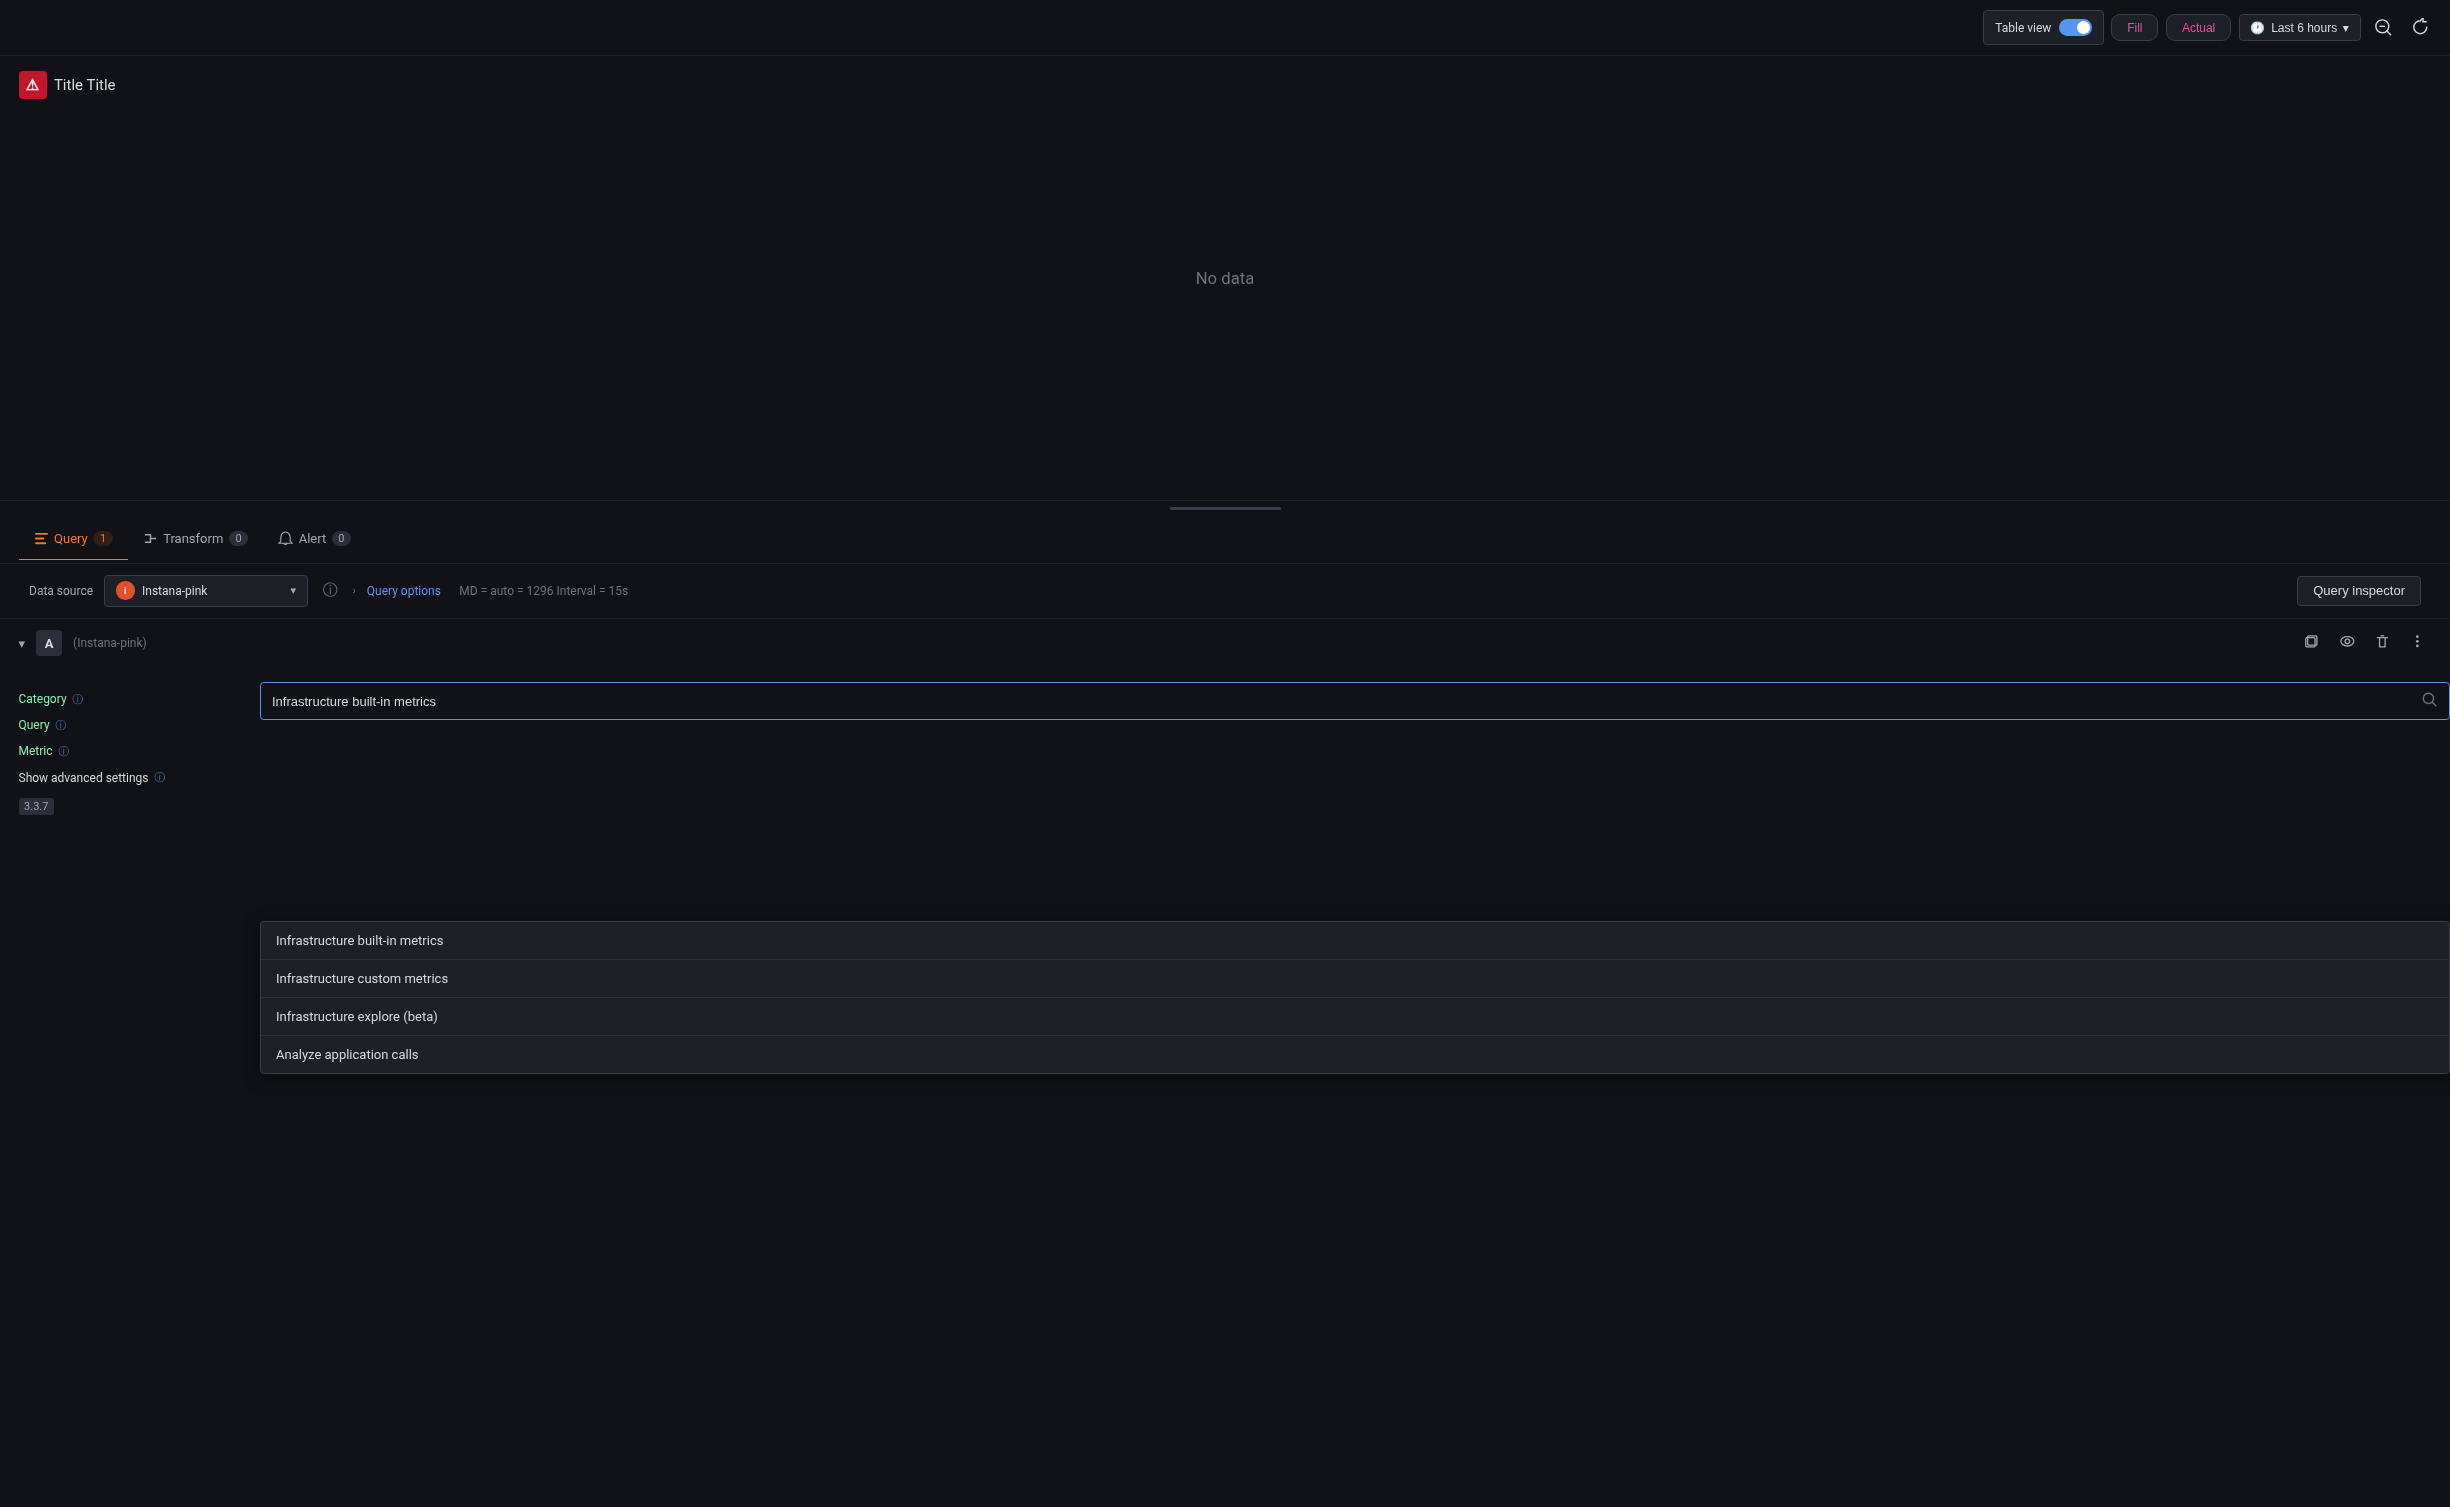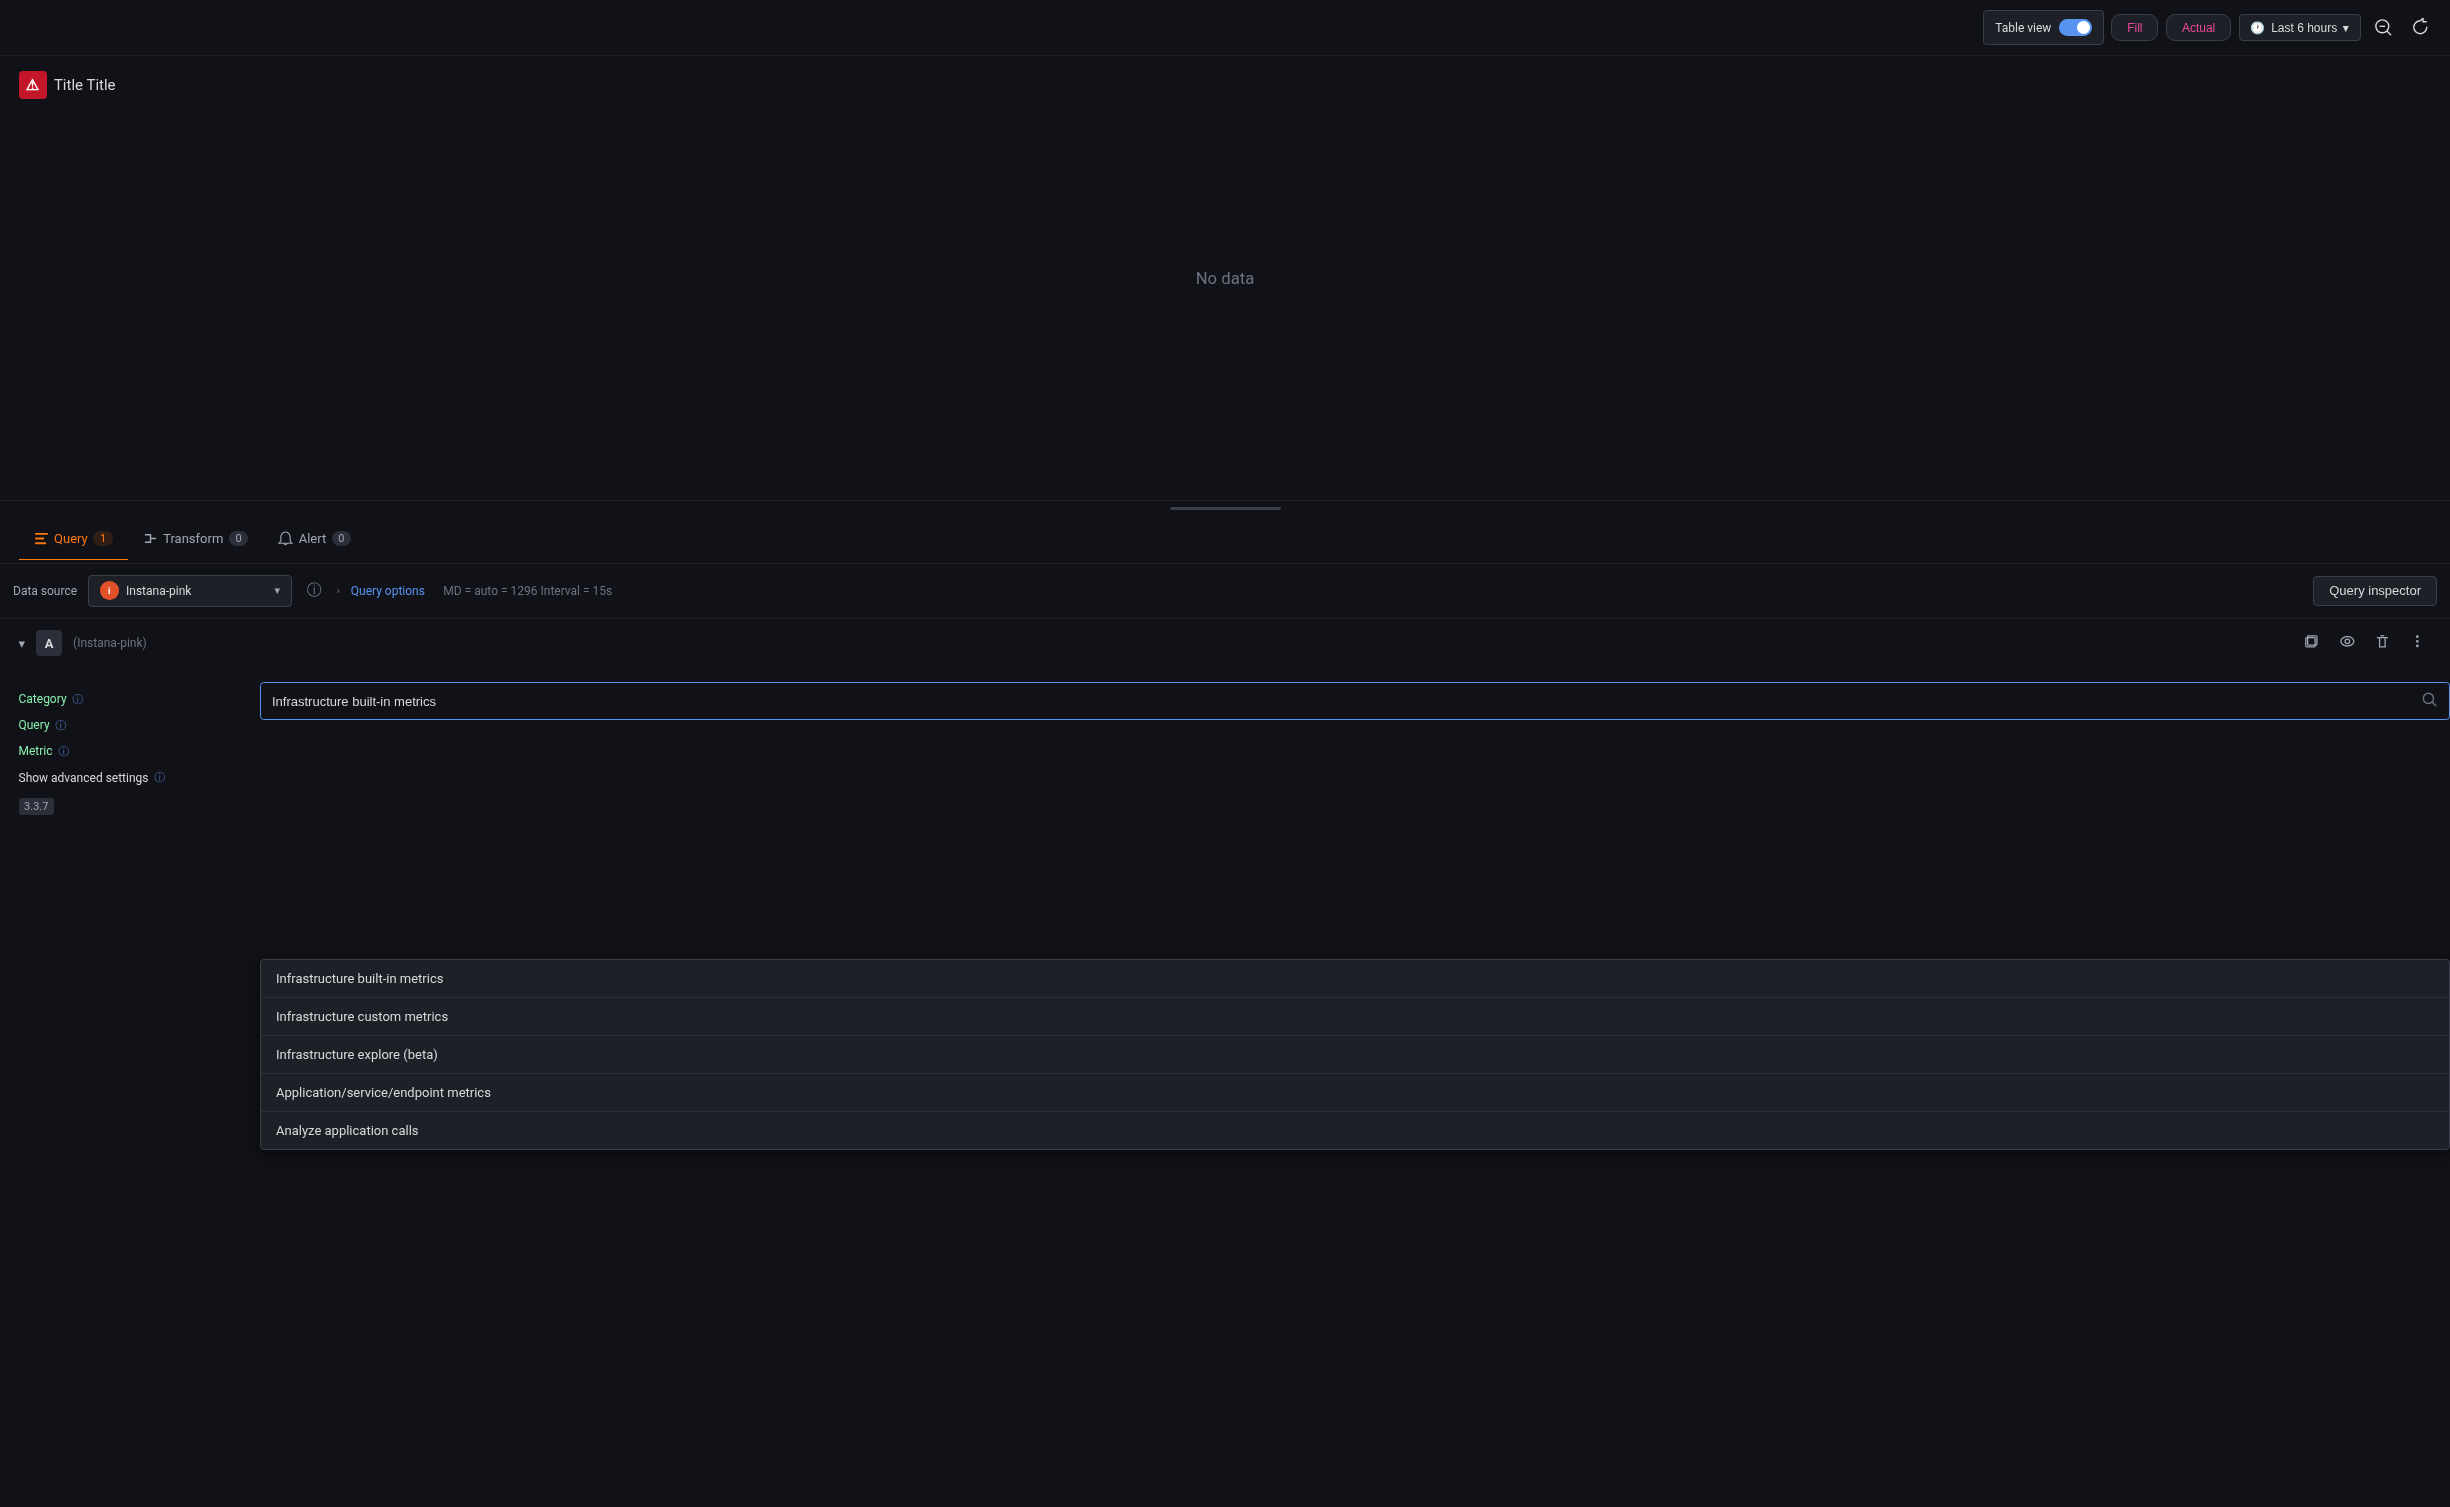--- a/index.html
+++ b/index.html
@@ -184,21 +184,21 @@
     .tab.active .tab-badge {
       background: #ff780a22;
       color: #ff780a;
     }
 
     
     .datasource-bar {
       display: flex;
       align-items: center;
       background: #111217;
-      padding: 11px 13px;
+      padding: 11px 29px;
       gap: 11px;
       border-bottom: 0.9px solid #1e2028;
     }
 
     .datasource-label {
       color: #9fa7b3;
       font-size: 12px;
       white-space: nowrap;
     }
 
@@ -574,18 +574,17 @@
         <svg width="16.7" height="16.7" viewBox="0 0 18 18" fill="none">
           <circle cx="8" cy="8" r="5.5" stroke="#6c7280" stroke-width="1.5"></circle>
           <line x1="12.5" y1="12.5" x2="16" y2="16" stroke="#6c7280" stroke-width="1.5" stroke-linecap="round"></line>
         </svg>
       </span>
     </div>
     <div class="dropdown-list" style="position:relative;">
       <div class="dropdown-item">Infrastructure built-in metrics</div>
       <div class="dropdown-item">Infrastructure custom metrics</div>
       <div class="dropdown-item">Infrastructure explore (beta)</div>
-      <div class="dropdown-item">Application/service/endpoint metrics</div>
       <div class="dropdown-item">Analyze application calls</div>
     </div>
   </div>
 </div>
 
 
 </body></html>

